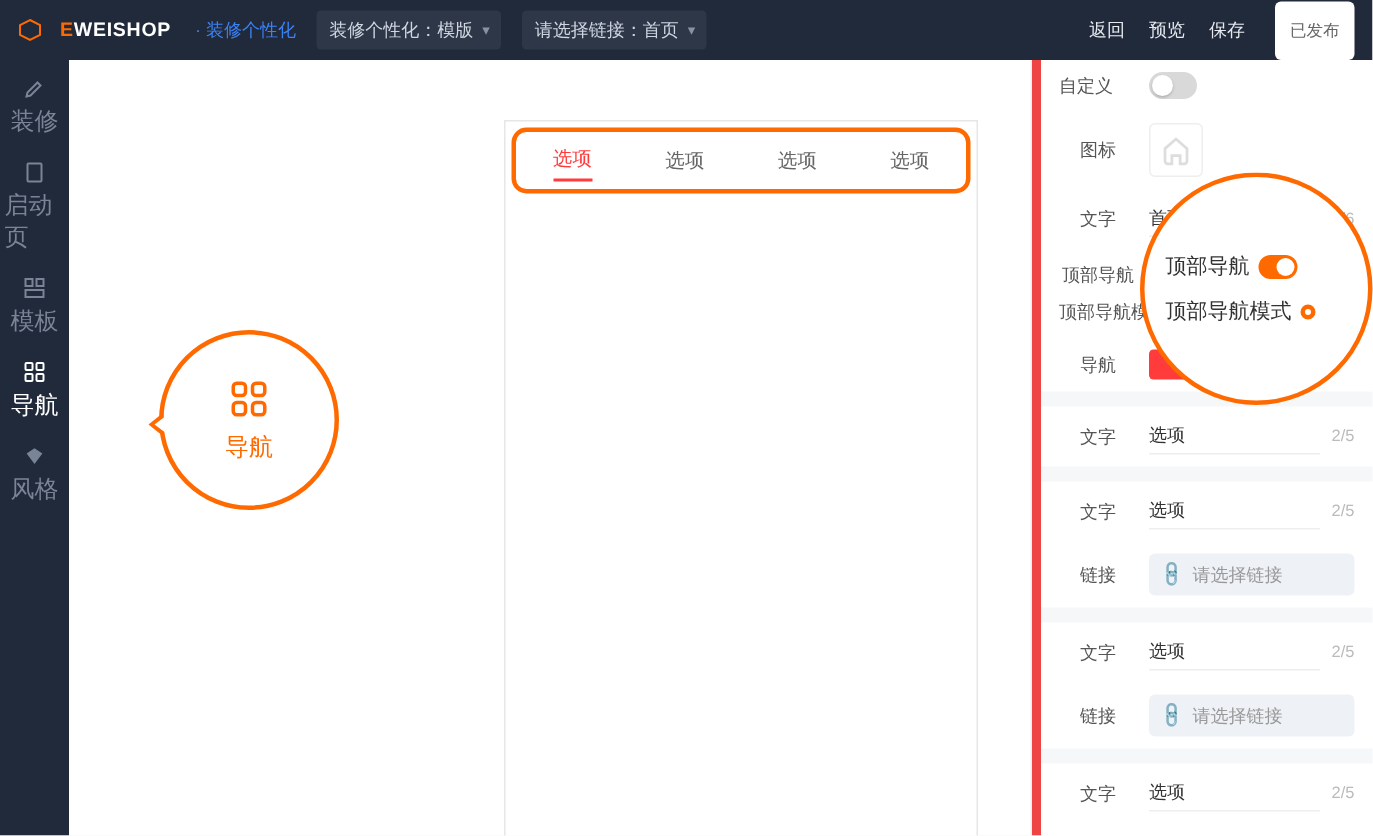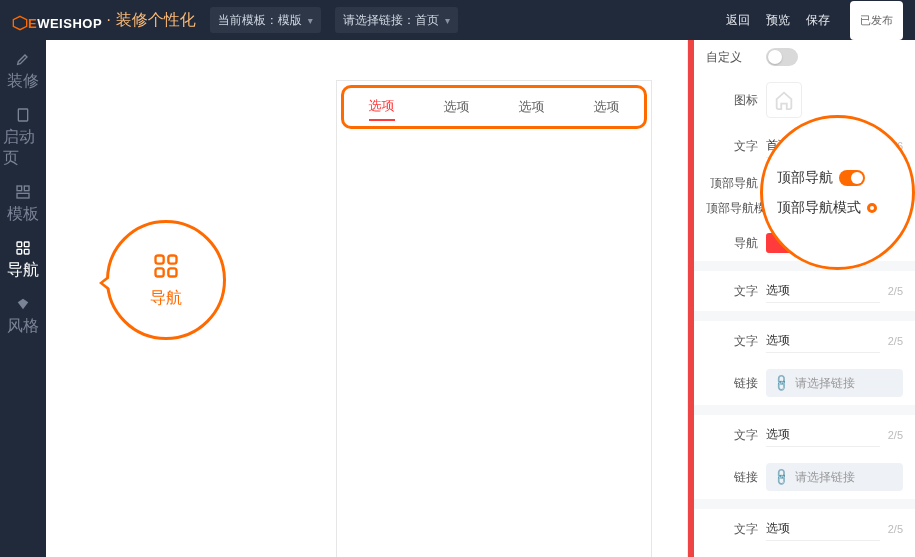--- a/index.html
+++ b/index.html
@@ -1,22 +1,22 @@
 <!DOCTYPE html>
 <html><head>
 <meta charset="utf-8">
 <style>
 *{box-sizing:border-box;margin:0;padding:0}
 body{font-family:-apple-system,"PingFang SC","Microsoft YaHei",sans-serif;font-size:12px;color:#333;background:#f5f5f5;width:915px;height:557px;overflow:hidden;position:relative}
 .header{height:40px;background:#212a3a;display:flex;align-items:center;padding:0 12px;color:#fff}
-.logo{display:flex;align-items:flex-end;gap:0}
+.logo{display:flex;align-items:flex-start;gap:12px}
 .logo-mark{width:16px;height:16px}
 .logo-text{font-weight:600;font-size:13px;letter-spacing:.5px}
 .logo-text b{color:#ff6a00}
-.logo-sub{color:#fdba74;margin-left:4px;font-size:16px}
+.logo-sub{color:#3b82f6;margin-left:4px;font-size:12px}
 .dropdown{margin-left:14px;background:#2d3748;border-radius:3px;height:26px;display:flex;align-items:center;padding:0 8px;color:#cfd6e1;font-size:12px;cursor:pointer;gap:6px}
 .dropdown .chev{color:#8892a3;font-size:10px}
 .header-spacer{flex:1}
 .header-link{color:#e6e9ef;margin:0 8px;cursor:pointer;font-size:12px}
 .pub-btn{margin-left:12px;background:#fff;color:#666;border-radius:4px;height:39px;padding:0 10px;display:flex;align-items:center;font-size:11px;cursor:pointer}
 .shell{display:flex;height:calc(100% - 40px)}
 .sidebar{width:46px;background:#212a3a;display:flex;flex-direction:column;align-items:center;padding-top:10px;gap:14px}
 .side-item{width:40px;display:flex;flex-direction:column;align-items:center;gap:3px;color:#7a8497;cursor:pointer}
 .side-item.active{color:#fff}
 .side-ico{width:18px;height:18px;display:flex;align-items:center;justify-content:center}
@@ -28,21 +28,21 @@
 .tab.active{color:#ff3b3b;border-bottom:2px solid #ff3b3b}
 .callout{position:absolute;top:180px;left:60px;width:120px;height:120px;border:3px solid #ff6a00;border-radius:50%;background:#fff;display:flex;flex-direction:column;align-items:center;justify-content:center;gap:8px}
 .callout svg{width:28px;height:28px}
 .callout-lbl{color:#ff6a00;font-size:16px}
 .callout-pointer{position:absolute;left:-10px;top:52px;width:0;height:0;border-top:8px solid transparent;border-bottom:8px solid transparent;border-right:10px solid #ff6a00}
 .callout-pointer::after{content:"";position:absolute;left:4px;top:-6px;border-top:6px solid transparent;border-bottom:6px solid transparent;border-right:8px solid #fff}
 .panel{width:227px;background:#fff;overflow-y:auto;border-left:6px solid #ef4444}
 .panel::-webkit-scrollbar{width:0}
 .prow{display:flex;align-items:center;padding:8px 12px;gap:8px;font-size:12px}
 .plabel{color:#555;width:52px;text-align:left;flex-shrink:0}
-.plabel.rt{text-align:right}
+.plabel.rt{text-align:center}
 .toggle{width:32px;height:18px;background:#d9d9d9;border-radius:9px;position:relative;cursor:pointer}
 .toggle.on{background:#ff6a00}
 .toggle .knob{width:14px;height:14px;background:#fff;border-radius:50%;position:absolute;top:2px;left:2px;box-shadow:0 1px 2px rgba(0,0,0,.2)}
 .toggle.on .knob{left:16px}
 .icon-box{width:36px;height:36px;border:1px solid #eee;border-radius:4px;display:flex;align-items:center;justify-content:center;color:#ccc;cursor:pointer}
 .txt-input{flex:1;border:none;border-bottom:1px solid #eee;height:24px;font-size:12px;color:#333;outline:none;min-width:0}
 .counter{color:#bbb;font-size:11px}
 .radio{width:12px;height:12px;border:3px solid #ff6a00;border-radius:50%;flex-shrink:0}
 .radio-lbl{color:#666;flex:1}
 .chev-r{color:#bbb}
@@ -62,21 +62,21 @@
 
 <div class="header">
   <div class="logo">
     <svg class="logo-mark" viewBox="0 0 24 24">
         <polygon points="12,2 22,7 22,17 12,22 2,17 2,7" fill="none" stroke="#ff6a00" stroke-width="2"></polygon>
       </svg>
     <span class="logo-text"><b>E</b><span>WEISHOP</span></span>
     <span class="logo-sub">· 装修个性化</span>
   </div>
   <div class="dropdown">
-      <span>当前模板：模版</span>
+      <span>装修个性化：模版</span>
       <span class="chev">▾</span>
     </div>
   <div class="dropdown">
       <span>请选择链接：首页</span>
       <span class="chev">▾</span>
     </div>
   <div class="header-spacer"></div>
   <span class="header-link">返回</span>
   <span class="header-link">预览</span>
   <span class="header-link">保存</span>

